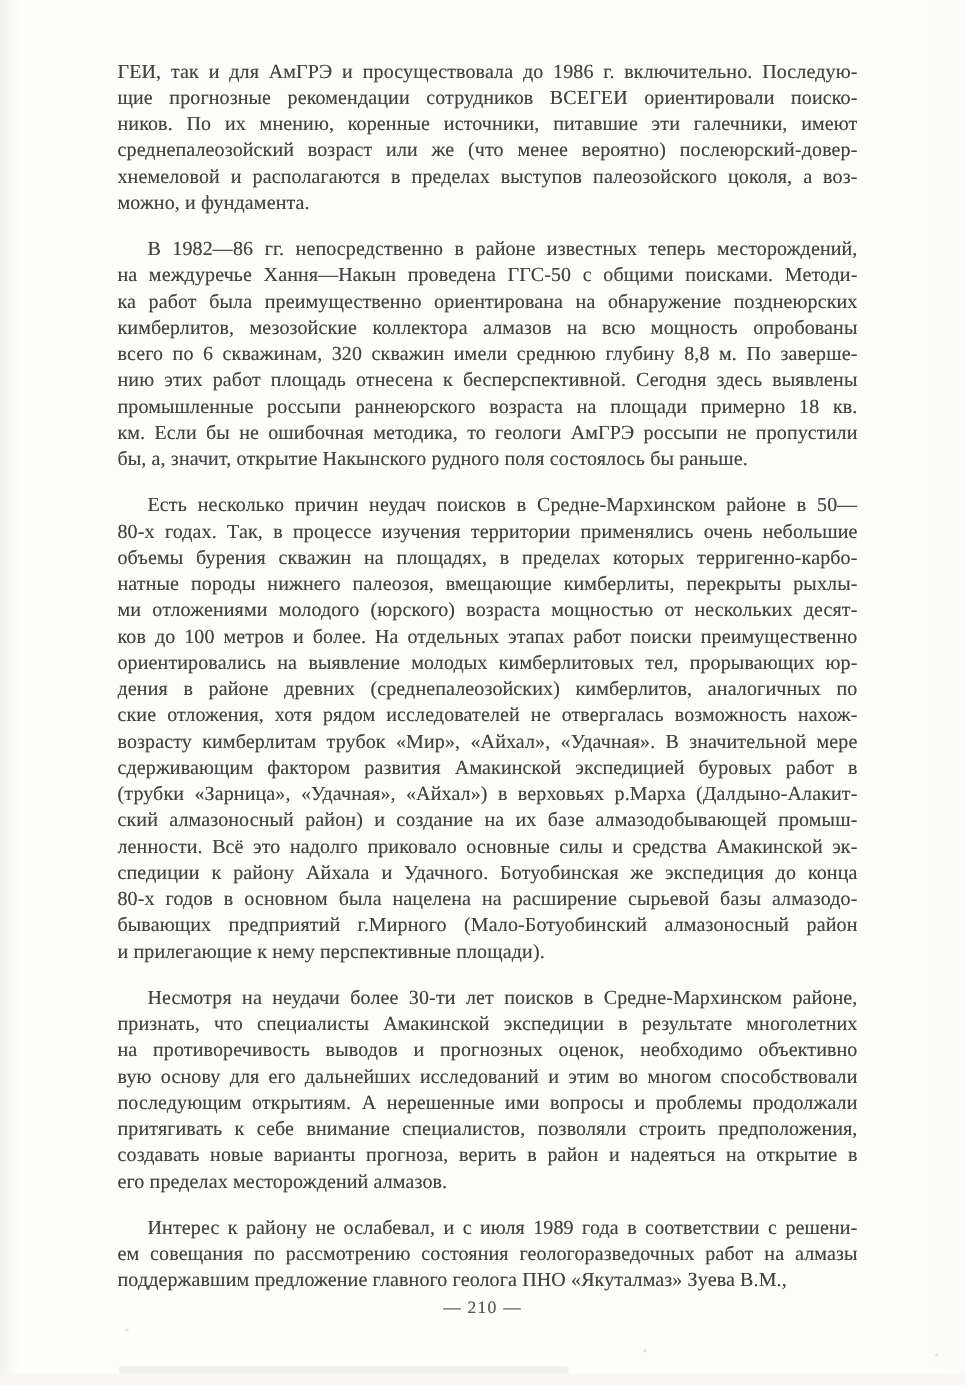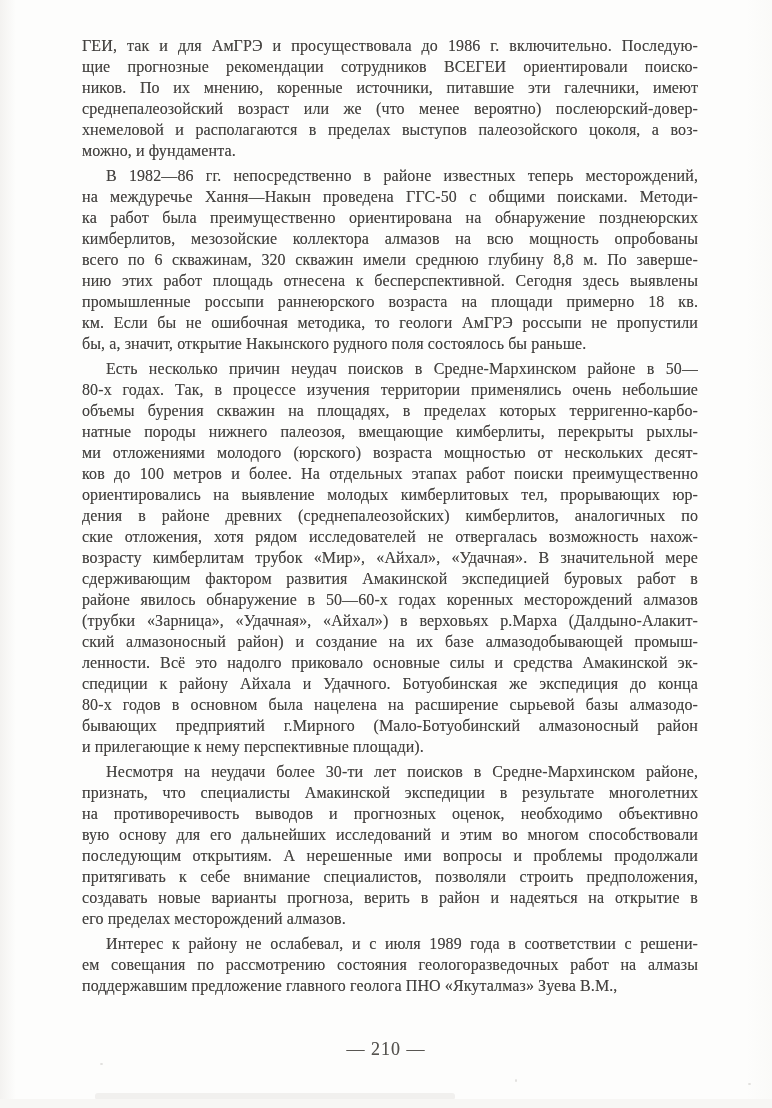--- a/index.html
+++ b/index.html
@@ -19,38 +19,38 @@
     left: 78px;
     top: 31px;
     width: 624px;
     font-family: "Liberation Serif", "DejaVu Serif", serif;
     font-size: 16px;
     line-height: 21px;
     color: #444240;
     letter-spacing: 0.1px;
     text-shadow: 0 0 0.5px rgba(80,78,74,0.55);
   }
-  .paragraph { margin: 4px; }
+  .paragraph { margin: 16px; }
   .line {
     text-align: justify;
     text-align-last: justify;
     height: 21px;
     overflow: hidden;
     white-space: normal;
   }
   .line.last { text-align-last: left; }
   .line.first-indent { text-indent: 24px; }
   .page-number {
     position: absolute;
     top: 1039px;
     left: 0;
     width: 772px;
     text-align: center;
     font-family: "Liberation Serif", "DejaVu Serif", serif;
-    font-size: 18px;
+    font-size: 14px;
     color: #55534f;
     letter-spacing: 1px;
     text-shadow: 0 0 0.5px rgba(80,78,74,0.5);
   }
   .scan-band {
     position: absolute;
     left: 95px;
     top: 1093px;
     width: 360px;
     height: 7px;
@@ -104,21 +104,20 @@
         <div class="line">80-х годах. Так, в процессе изучения территории применялись очень небольшие</div>
         <div class="line">объемы бурения скважин на площадях, в пределах которых терригенно-карбо-</div>
         <div class="line">натные породы нижнего палеозоя, вмещающие кимберлиты, перекрыты рыхлы-</div>
         <div class="line">ми отложениями молодого (юрского) возраста мощностью от нескольких десят-</div>
         <div class="line">ков до 100 метров и более. На отдельных этапах работ поиски преимущественно</div>
         <div class="line">ориентировались на выявление молодых кимберлитовых тел, прорывающих юр-</div>
         <div class="line">дения в районе древних (среднепалеозойских) кимберлитов, аналогичных по</div>
         <div class="line">ские отложения, хотя рядом исследователей не отвергалась возможность нахож-</div>
         <div class="line">возрасту кимберлитам трубок «Мир», «Айхал», «Удачная». В значительной мере</div>
         <div class="line">сдерживающим фактором развития Амакинской экспедицией буровых работ в</div>
-        <div class="line">районе явилось обнаружение в 50—60-х годах коренных месторождений алмазов</div>
         <div class="line">(трубки «Зарница», «Удачная», «Айхал») в верховьях р.Марха (Далдыно-Алакит-</div>
         <div class="line">ский алмазоносный район) и создание на их базе алмазодобывающей промыш-</div>
         <div class="line">ленности. Всё это надолго приковало основные силы и средства Амакинской эк-</div>
         <div class="line">спедиции к району Айхала и Удачного. Ботуобинская же экспедиция до конца</div>
         <div class="line">80-х годов в основном была нацелена на расширение сырьевой базы алмазодо-</div>
         <div class="line">бывающих предприятий г.Мирного (Мало-Ботуобинский алмазоносный район</div>
         <div class="line last">и прилегающие к нему перспективные площади).</div>
       </div>
       <div class="paragraph">
         <div class="line first-indent">Несмотря на неудачи более 30-ти лет поисков в Средне-Мархинском районе,</div>

